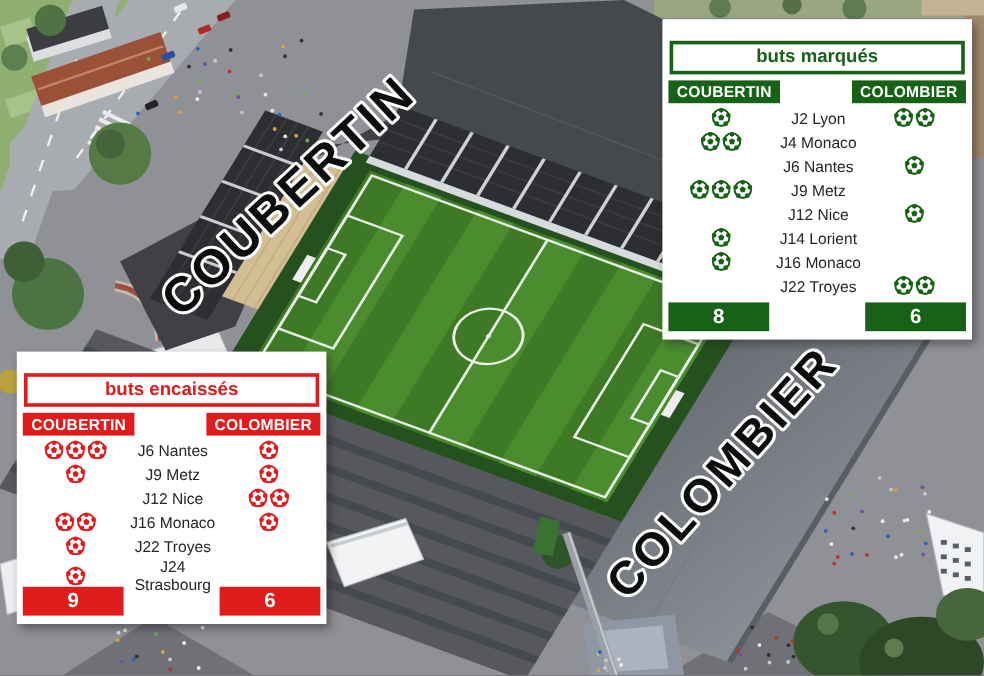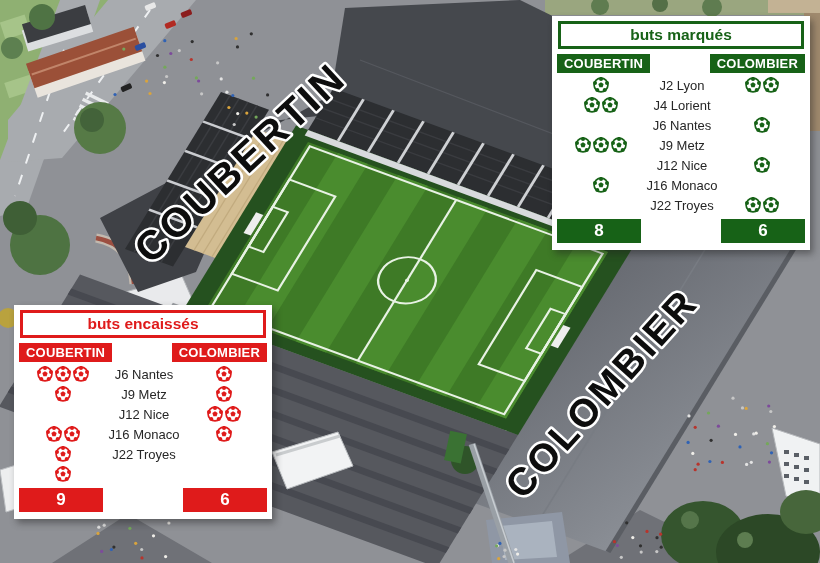--- a/index.html
+++ b/index.html
@@ -1,25 +1,25 @@
 <!DOCTYPE html>
 <html><head>
 <meta charset="utf-8">
 <style>
   html,body{margin:0;padding:0;background:#666;}
   .stage{position:relative;width:820px;height:563px;overflow:hidden;
          background:#8f9196;font-family:"Liberation Sans",sans-serif;}
   .stage svg.bg{position:absolute;left:0;top:0;}
   
   .panel{position:absolute;width:258px;background:#fff;box-sizing:border-box;
-         padding:5px 5px 7px;box-shadow:3px 4px 7px rgba(30,30,30,.45);}
+         padding:18px 5px 7px;box-shadow:3px 4px 7px rgba(30,30,30,.45);}
   .panel.green{--c:#176217;}
   .panel.red{--c:#df1b1b;}
   #scored{left:552px;top:16px;}
-  #conceded{left:14px;top:305px;}
+  #conceded{left:14px;top:293px;}
   .title{border:3px solid var(--c);color:var(--c);font-weight:700;font-size:15.5px;
          text-align:center;padding:2px 0;margin:0 1px 5px;}
   .heads{display:flex;justify-content:space-between;margin:0 0 2px;}
   .chead{background:var(--c);color:#fff;font-weight:700;font-size:13px;
          padding:2px 7px;letter-spacing:.2px;}
   .row{display:grid;grid-template-columns:88px 1fr 86px;height:20px;align-items:center;}
   .balls{display:flex;justify-content:center;align-items:center;gap:2px;color:var(--c);}
   .ball{width:16px;height:16px;display:block;}
   .rlabel{text-align:center;font-size:13px;color:#262626;}
   .totals{display:flex;justify-content:space-between;margin-top:4px;}
@@ -393,21 +393,21 @@
             <svg viewBox="0 0 16 16" class="ball">
               <circle cx="8" cy="8" r="6.9" fill="#fff" stroke="currentColor" stroke-width="1.7"></circle>
               <path fill="currentColor" d="M8 5.2 L10.6 7.1 L9.6 10.2 L6.4 10.2 L5.4 7.1 Z"></path>
               <circle cx="8" cy="1.9" r="2" fill="currentColor"></circle>
               <circle cx="14" cy="6.1" r="2" fill="currentColor"></circle>
               <circle cx="11.7" cy="13.1" r="2" fill="currentColor"></circle>
               <circle cx="4.3" cy="13.1" r="2" fill="currentColor"></circle>
               <circle cx="2" cy="6.1" r="2" fill="currentColor"></circle>
             </svg>
           </span>
-          <span class="rlabel">J4 Lorient</span>
+          <span class="rlabel">J4 Monaco</span>
           <span class="balls"></span>
         </div>
 
         <div class="row">
           <span class="balls"></span>
           <span class="rlabel">J6 Nantes</span>
           <span class="balls">
             <svg viewBox="0 0 16 16" class="ball">
               <circle cx="8" cy="8" r="6.9" fill="#fff" stroke="currentColor" stroke-width="1.7"></circle>
               <path fill="currentColor" d="M8 5.2 L10.6 7.1 L9.6 10.2 L6.4 10.2 L5.4 7.1 Z"></path>
@@ -463,20 +463,35 @@
               <path fill="currentColor" d="M8 5.2 L10.6 7.1 L9.6 10.2 L6.4 10.2 L5.4 7.1 Z"></path>
               <circle cx="8" cy="1.9" r="2" fill="currentColor"></circle>
               <circle cx="14" cy="6.1" r="2" fill="currentColor"></circle>
               <circle cx="11.7" cy="13.1" r="2" fill="currentColor"></circle>
               <circle cx="4.3" cy="13.1" r="2" fill="currentColor"></circle>
               <circle cx="2" cy="6.1" r="2" fill="currentColor"></circle>
             </svg>
           </span>
         </div>
 
+        <div class="row">
+          <span class="balls">
+            <svg viewBox="0 0 16 16" class="ball">
+              <circle cx="8" cy="8" r="6.9" fill="#fff" stroke="currentColor" stroke-width="1.7"></circle>
+              <path fill="currentColor" d="M8 5.2 L10.6 7.1 L9.6 10.2 L6.4 10.2 L5.4 7.1 Z"></path>
+              <circle cx="8" cy="1.9" r="2" fill="currentColor"></circle>
+              <circle cx="14" cy="6.1" r="2" fill="currentColor"></circle>
+              <circle cx="11.7" cy="13.1" r="2" fill="currentColor"></circle>
+              <circle cx="4.3" cy="13.1" r="2" fill="currentColor"></circle>
+              <circle cx="2" cy="6.1" r="2" fill="currentColor"></circle>
+            </svg>
+          </span>
+          <span class="rlabel">J14 Lorient</span>
+          <span class="balls"></span>
+        </div>
 
         <div class="row">
           <span class="balls">
             <svg viewBox="0 0 16 16" class="ball">
               <circle cx="8" cy="8" r="6.9" fill="#fff" stroke="currentColor" stroke-width="1.7"></circle>
               <path fill="currentColor" d="M8 5.2 L10.6 7.1 L9.6 10.2 L6.4 10.2 L5.4 7.1 Z"></path>
               <circle cx="8" cy="1.9" r="2" fill="currentColor"></circle>
               <circle cx="14" cy="6.1" r="2" fill="currentColor"></circle>
               <circle cx="11.7" cy="13.1" r="2" fill="currentColor"></circle>
               <circle cx="4.3" cy="13.1" r="2" fill="currentColor"></circle>
@@ -679,20 +694,21 @@
             <svg viewBox="0 0 16 16" class="ball">
               <circle cx="8" cy="8" r="6.9" fill="#fff" stroke="currentColor" stroke-width="1.7"></circle>
               <path fill="currentColor" d="M8 5.2 L10.6 7.1 L9.6 10.2 L6.4 10.2 L5.4 7.1 Z"></path>
               <circle cx="8" cy="1.9" r="2" fill="currentColor"></circle>
               <circle cx="14" cy="6.1" r="2" fill="currentColor"></circle>
               <circle cx="11.7" cy="13.1" r="2" fill="currentColor"></circle>
               <circle cx="4.3" cy="13.1" r="2" fill="currentColor"></circle>
               <circle cx="2" cy="6.1" r="2" fill="currentColor"></circle>
             </svg>
           </span>
+          <span class="rlabel">J24 Strasbourg</span>
           <span class="balls"></span>
         </div>
       </div>
     <div class="totals">
       <span class="total">9</span>
       <span class="total">6</span>
     </div>
   </div>
 
 </div>

